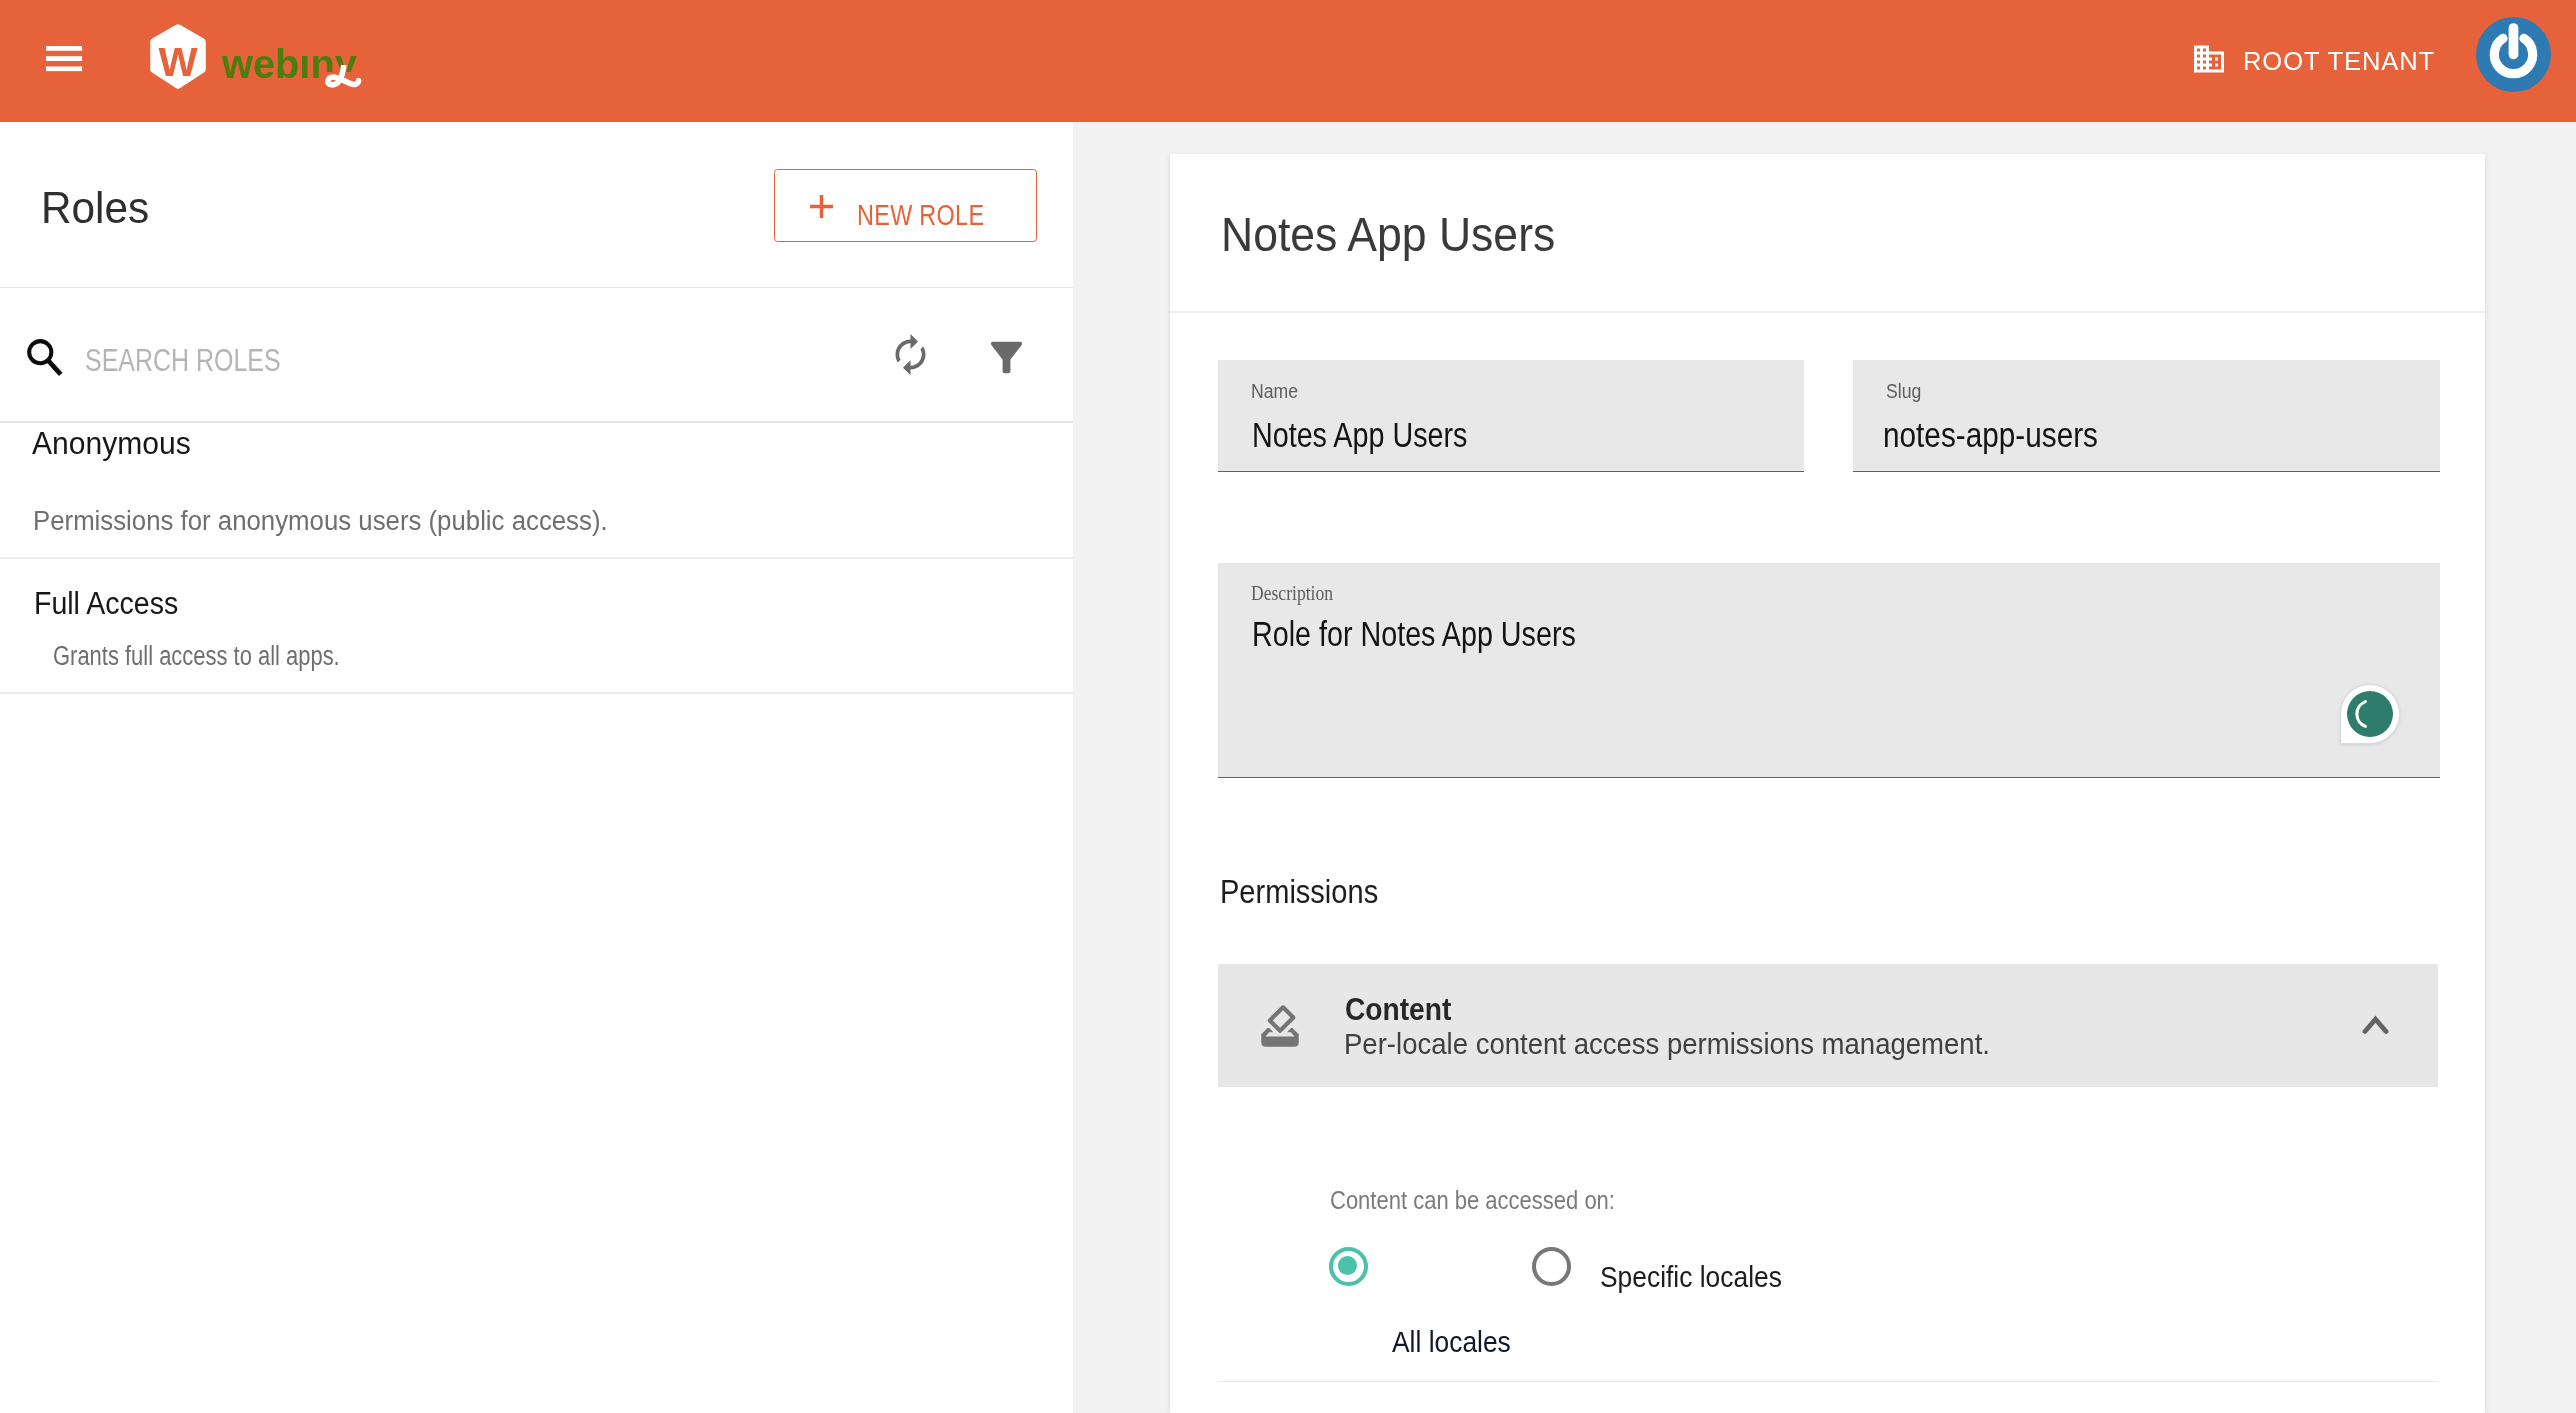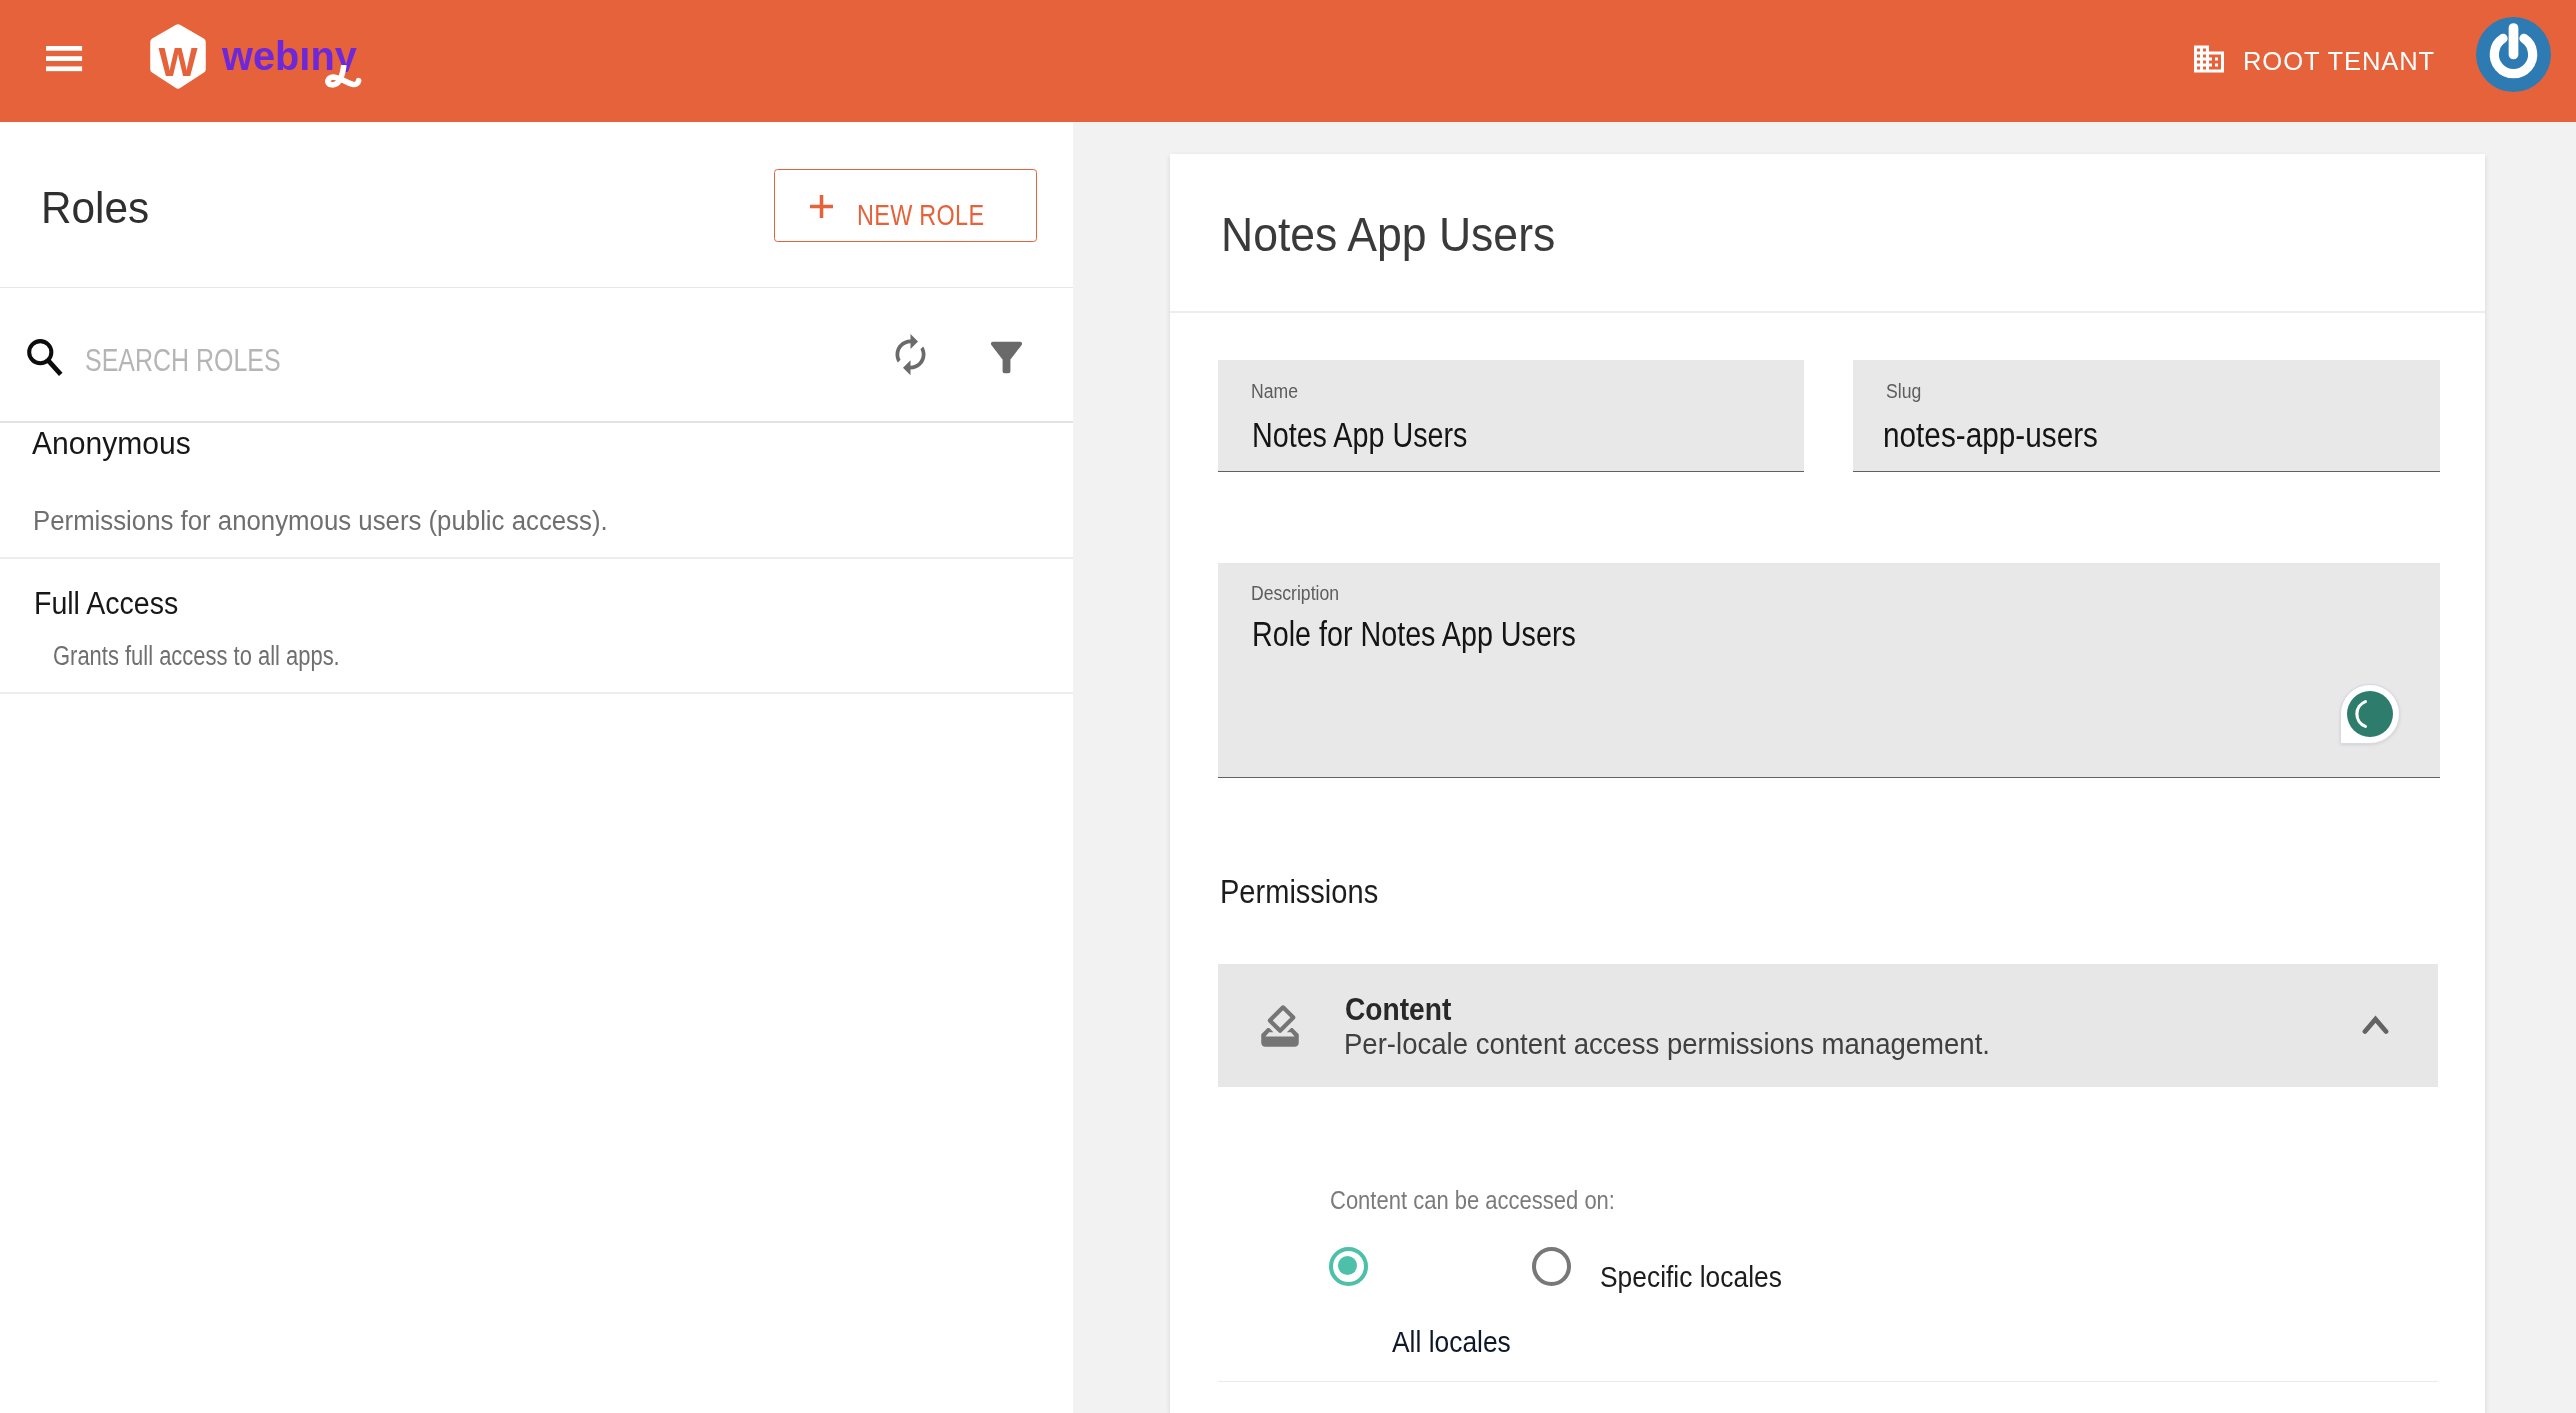--- a/index.html
+++ b/index.html
@@ -16,21 +16,21 @@
 <svg class="a" style="left:46px;top:46px;" width="37" height="26.4" viewBox="0 0 42 30">
   <rect x="0" y="0" width="41" height="5.4" fill="#fff"></rect>
   <rect x="0" y="11.6" width="41" height="5.4" fill="#fff"></rect>
   <rect x="0" y="23.2" width="41" height="5.4" fill="#fff"></rect>
 </svg>
 
 <svg class="a" style="left:148px;top:23px;" width="60" height="67" viewBox="0 0 68 76">
   <path d="M34 6 L61 21.5 L61 52.5 L34 70 L7 52.5 L7 21.5 Z" fill="#fff" stroke="#fff" stroke-width="9" stroke-linejoin="round"></path>
   <text x="34" y="60" text-anchor="middle" font-size="47" font-weight="bold" fill="#e6623a" font-family="Liberation Sans">W</text>
 </svg>
-<div class="a" style="left:222px;top:36px;font-size:41px;line-height:1;color:#6d28d9;font-weight:bold;">
+<div class="a" style="left:222px;top:44px;font-size:41px;line-height:1;color:#4d7c0f;font-weight:bold;">
   <span class="tx" style="transform:scaleX(.97);letter-spacing:0px;">webıny</span>
 </div>
 
 <div class="a" style="left:322px;top:72px;width:35px;height:16.7px;background:#e6623a;"></div>
 <svg class="a" style="left:322px;top:65px;" width="46" height="26.4" viewBox="0 0 52 30">
   <path d="M24.5 1.5 C 22.5 16, 18 23, 11 22.5 C 3.5 22, 6 12.5, 14.5 14 C 23 15.5, 28 20.5, 34.5 22 C 38.5 22.8, 41 20.8, 41.5 17.8" fill="none" stroke="#fff" stroke-width="6.4" stroke-linecap="round"></path>
 </svg>
 
 <svg class="a" style="left:2191px;top:41px;" width="36" height="36" viewBox="0 0 24 24" fill="#fff">
   <path d="M12 7V3H2v18h20V7H12zM6 19H4v-2h2v2zm0-4H4v-2h2v2zm0-4H4V9h2v2zm0-4H4V5h2v2zm4 12H8v-2h2v2zm0-4H8v-2h2v2zm0-4H8V9h2v2zm0-4H8V5h2v2zm10 12h-8v-2h2v-2h-2v-2h2v-2h-2V9h8v10zm-2-8h-2v2h2v-2zm0 4h-2v2h2v-2z"></path>
@@ -108,21 +108,21 @@
 
 <div class="a" style="left:1853px;top:360px;width:587px;height:112px;background:#e8e8e8;border-bottom:1.8px solid #616161;"></div>
 <div class="a" style="left:1886px;top:381px;font-size:20px;line-height:1;color:#5d5d5d;">
   <span class="tx" style="transform:scaleX(.88);">Slug</span>
 </div>
 <div class="a" style="left:1883px;top:417px;font-size:35px;line-height:1;color:#141414;">
   <span class="tx" style="transform:scaleX(.85);">notes-app-users</span>
 </div>
 
 <div class="a" style="left:1218px;top:563px;width:1222px;height:215px;background:#e8e8e8;border-bottom:1.8px solid #616161;"></div>
-<div class="a" style="left:1251px;top:583px;font-size:20px;line-height:1;color:#5d5d5d;">
+<div class="a" style="left:1251px;top:583px;font-size:20px;line-height:1;color:#5d5d5d;font-family:Liberation Serif, serif;">
   <span class="tx" style="transform:scaleX(.88);">Description</span>
 </div>
 <div class="a" style="left:1252px;top:616px;font-size:35px;line-height:1;color:#141414;text-align:right;">
   <span class="tx" style="transform:scaleX(.82);">Role for Notes App Users</span>
 </div>
 
 <div class="a" style="left:2340px;top:684px;width:60px;height:60px;background:#fff;border:1.8px solid #d9d9e6;border-radius:50% 50% 50% 0;box-shadow:0 0.9px 3.5px rgba(0,0,0,.1);"></div>
 <div class="a" style="left:2347px;top:691px;width:46px;height:46px;background:#2e7d6c;border-radius:50%;"></div>
 <svg class="a" style="left:2347px;top:691px;" width="46" height="46" viewBox="-26 -26 52 52">
   <path d="M -5.2 -14 A 15 15 0 0 0 -5.2 14" fill="none" stroke="#fff" stroke-width="3.6" stroke-linecap="round"></path>

